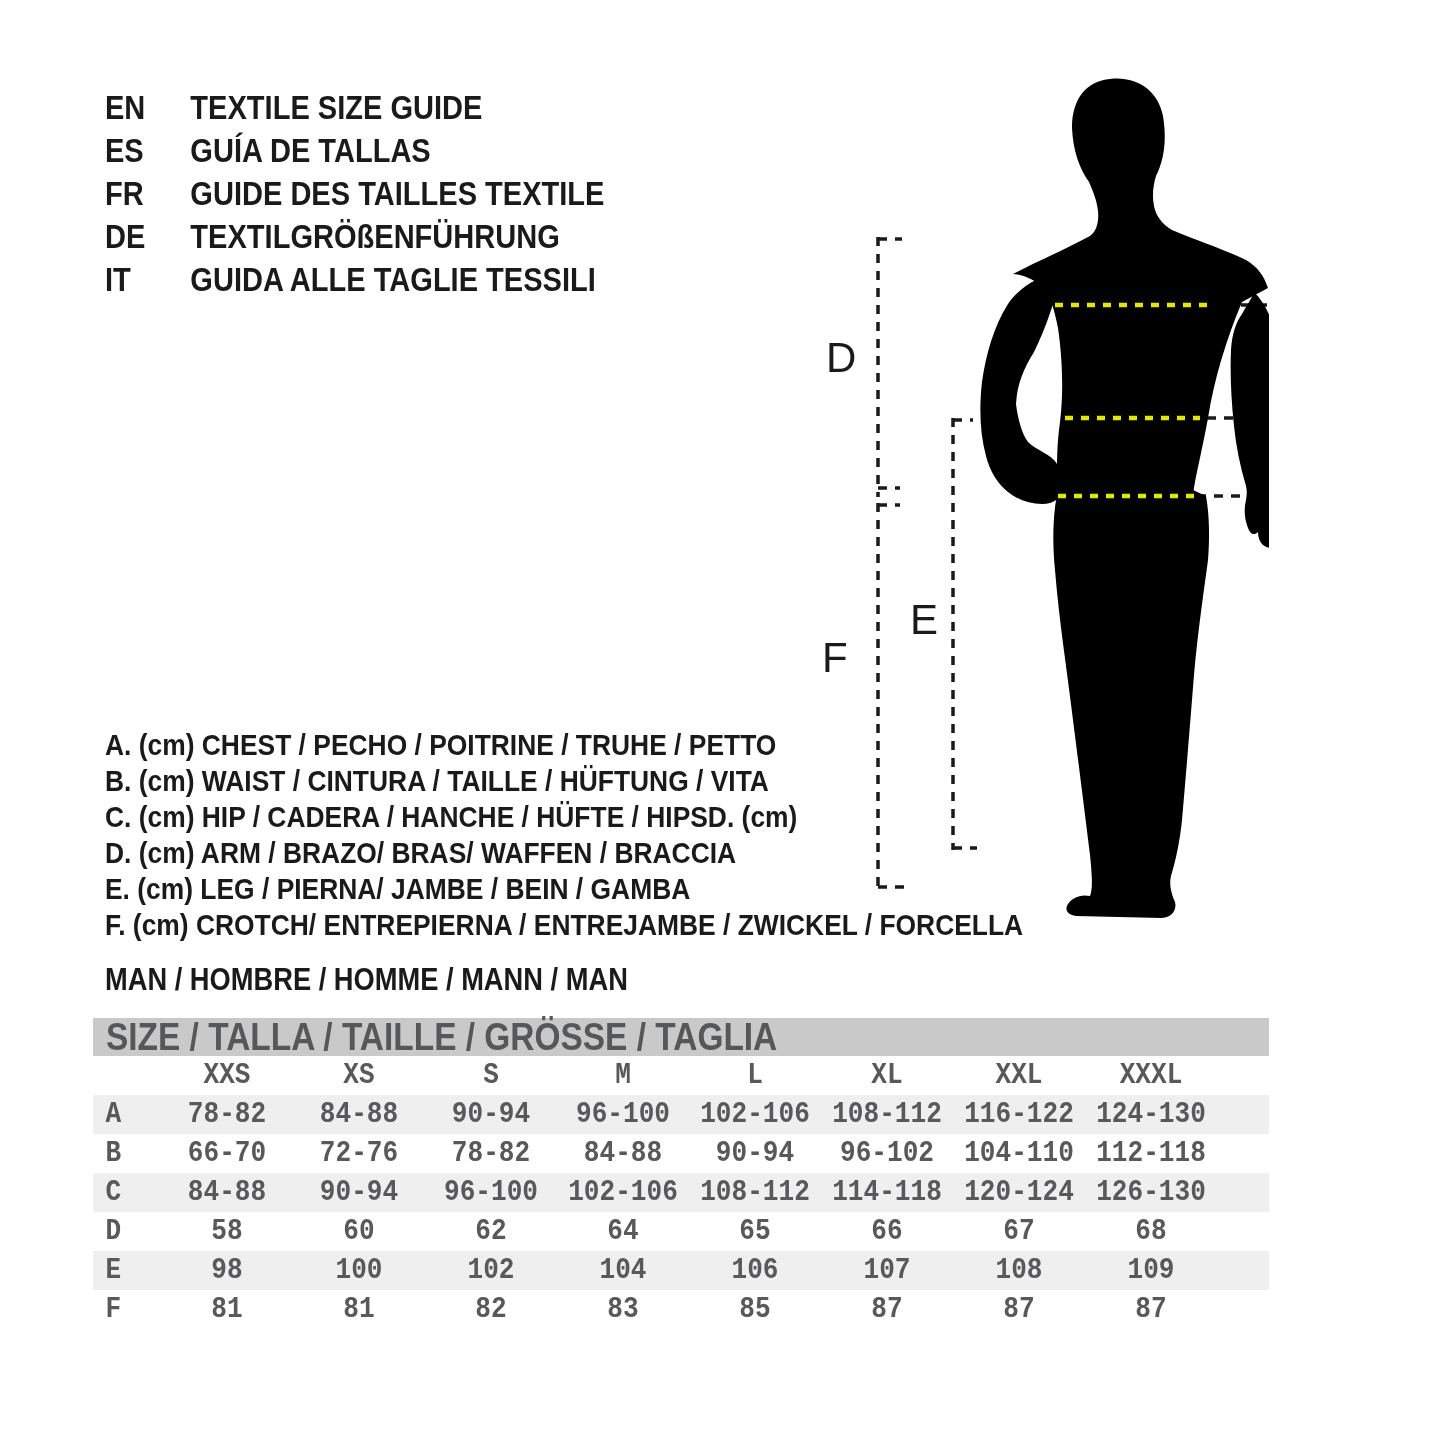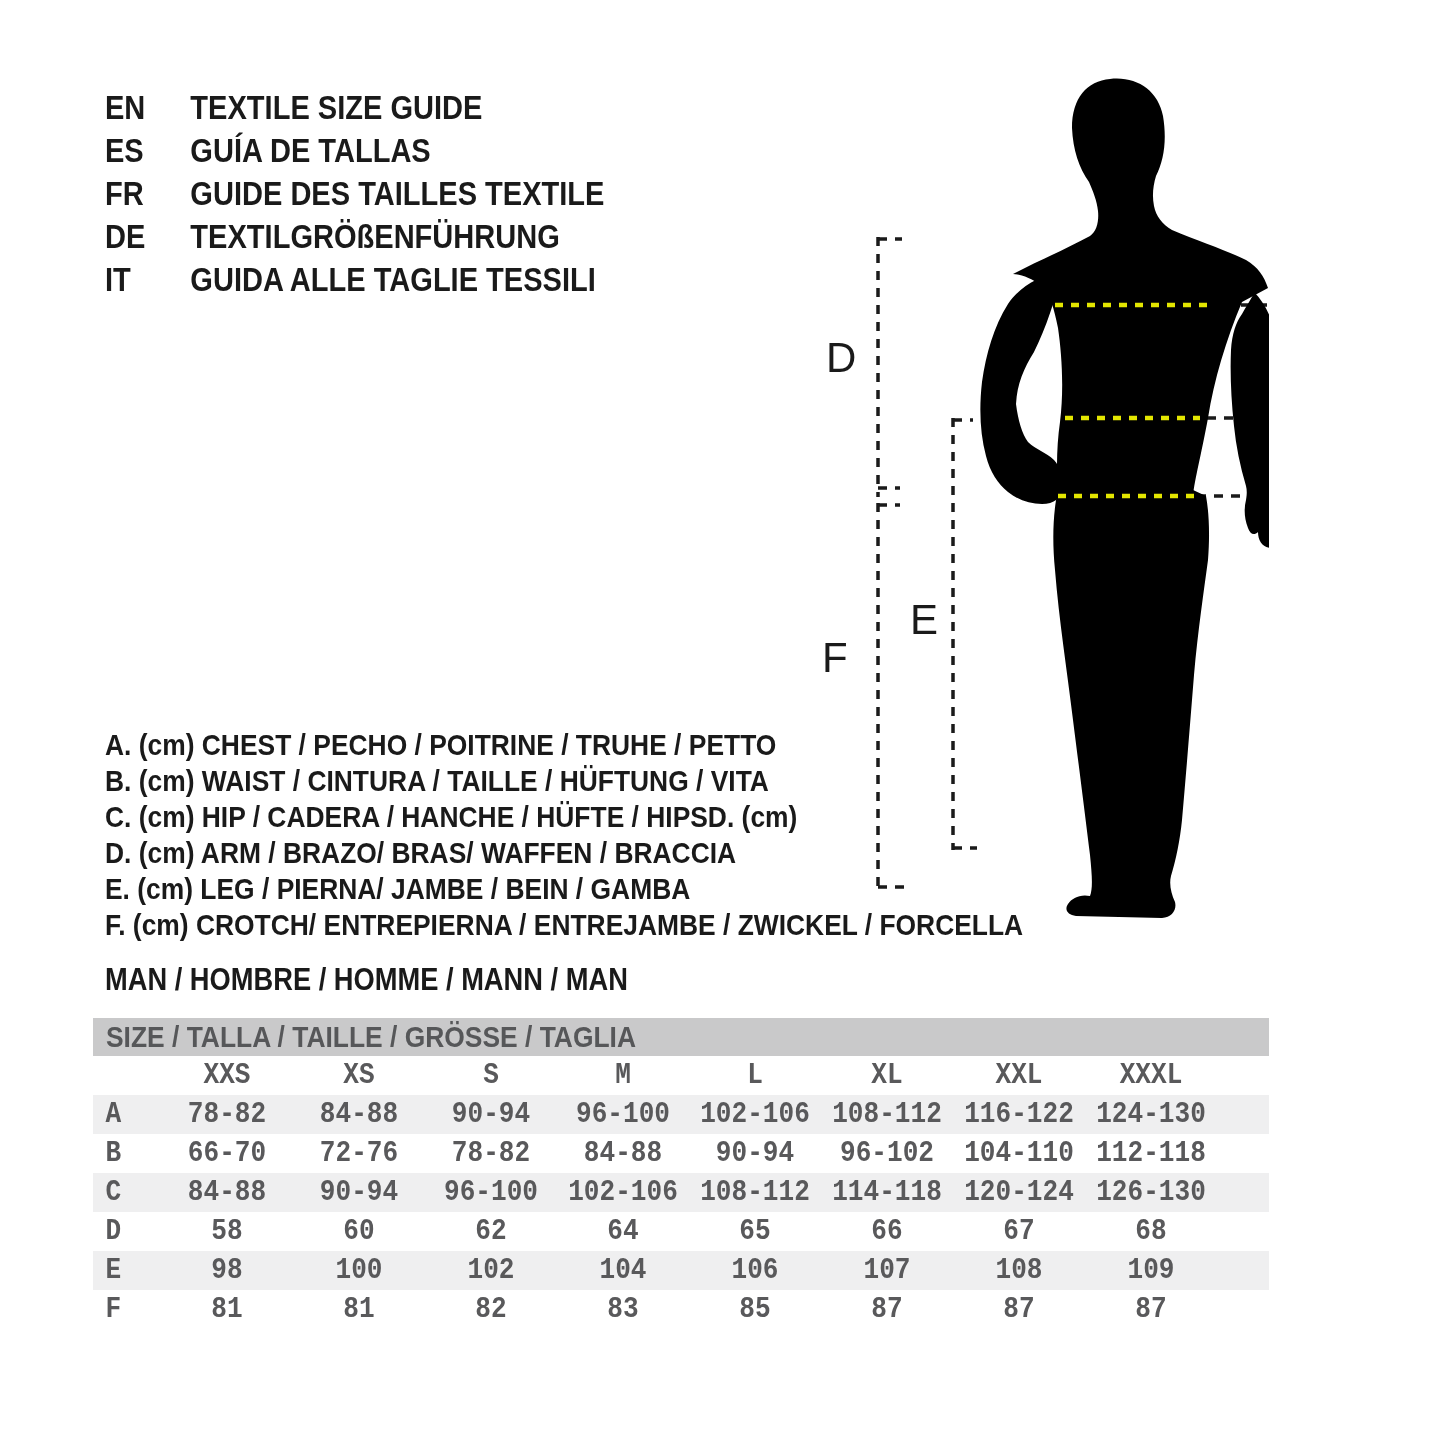--- a/index.html
+++ b/index.html
@@ -25,21 +25,21 @@
 
   
   .man-line { position: absolute; left: 105px; top: 960px; font-size: 31px; font-weight: bold; height: 40px; line-height: 40px; }
 
   
   .size-table { position: absolute; left: 93px; top: 1018px; width: 1259px; font-weight: bold; }
   .thead {
     height: 38px; line-height: 38px;
     background: #c9c9ca;
     color: #565759;
-    font-size: 30px;
+    font-size: 38px;
     padding-left: 13px;
     box-sizing: border-box;
   }
   .tr {
     display: grid;
     grid-template-columns: 68px repeat(8, 132px) 1fr;
     height: 39px;
     line-height: 39px;
     color: #59595b;
     font-size: 29px;

